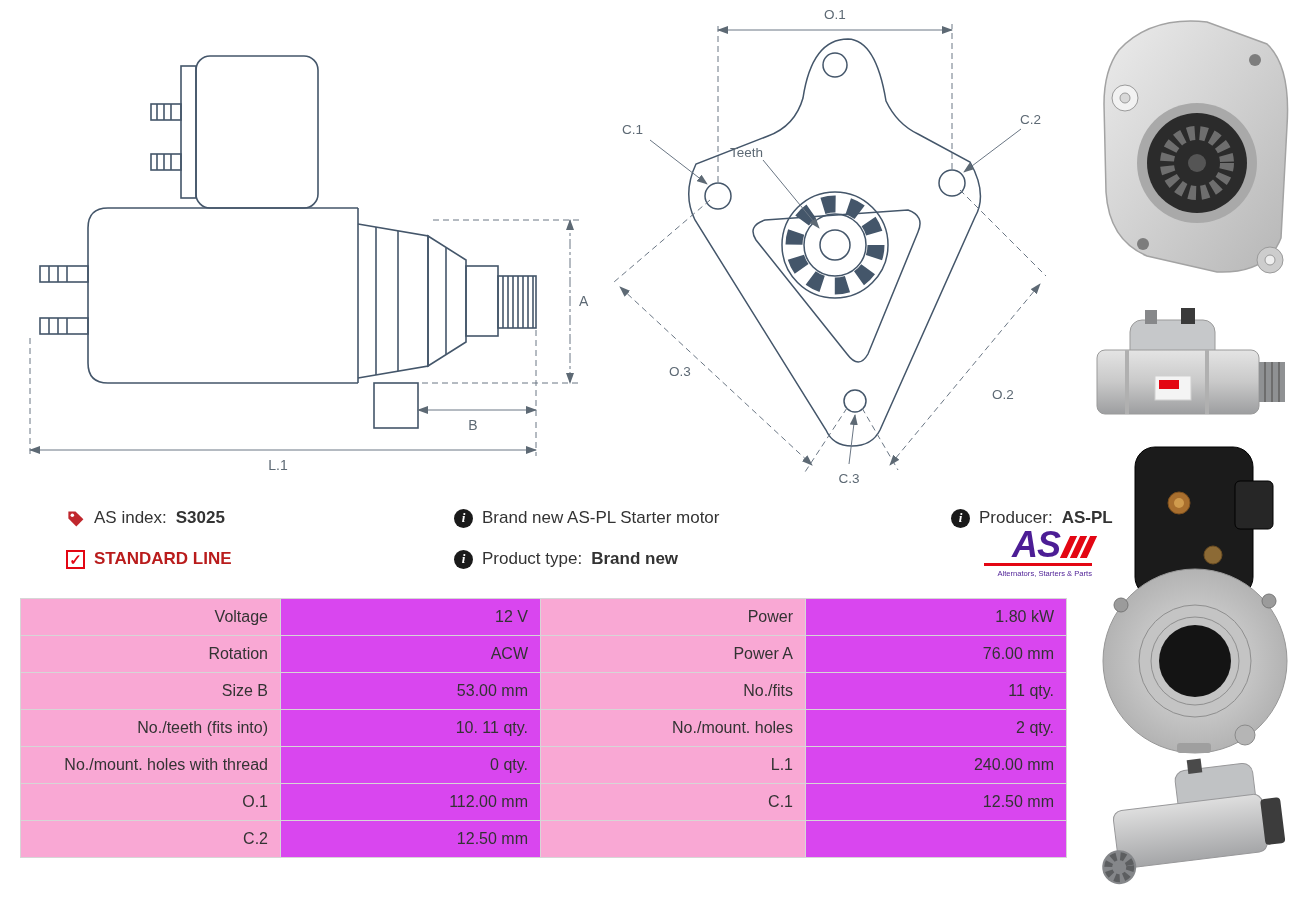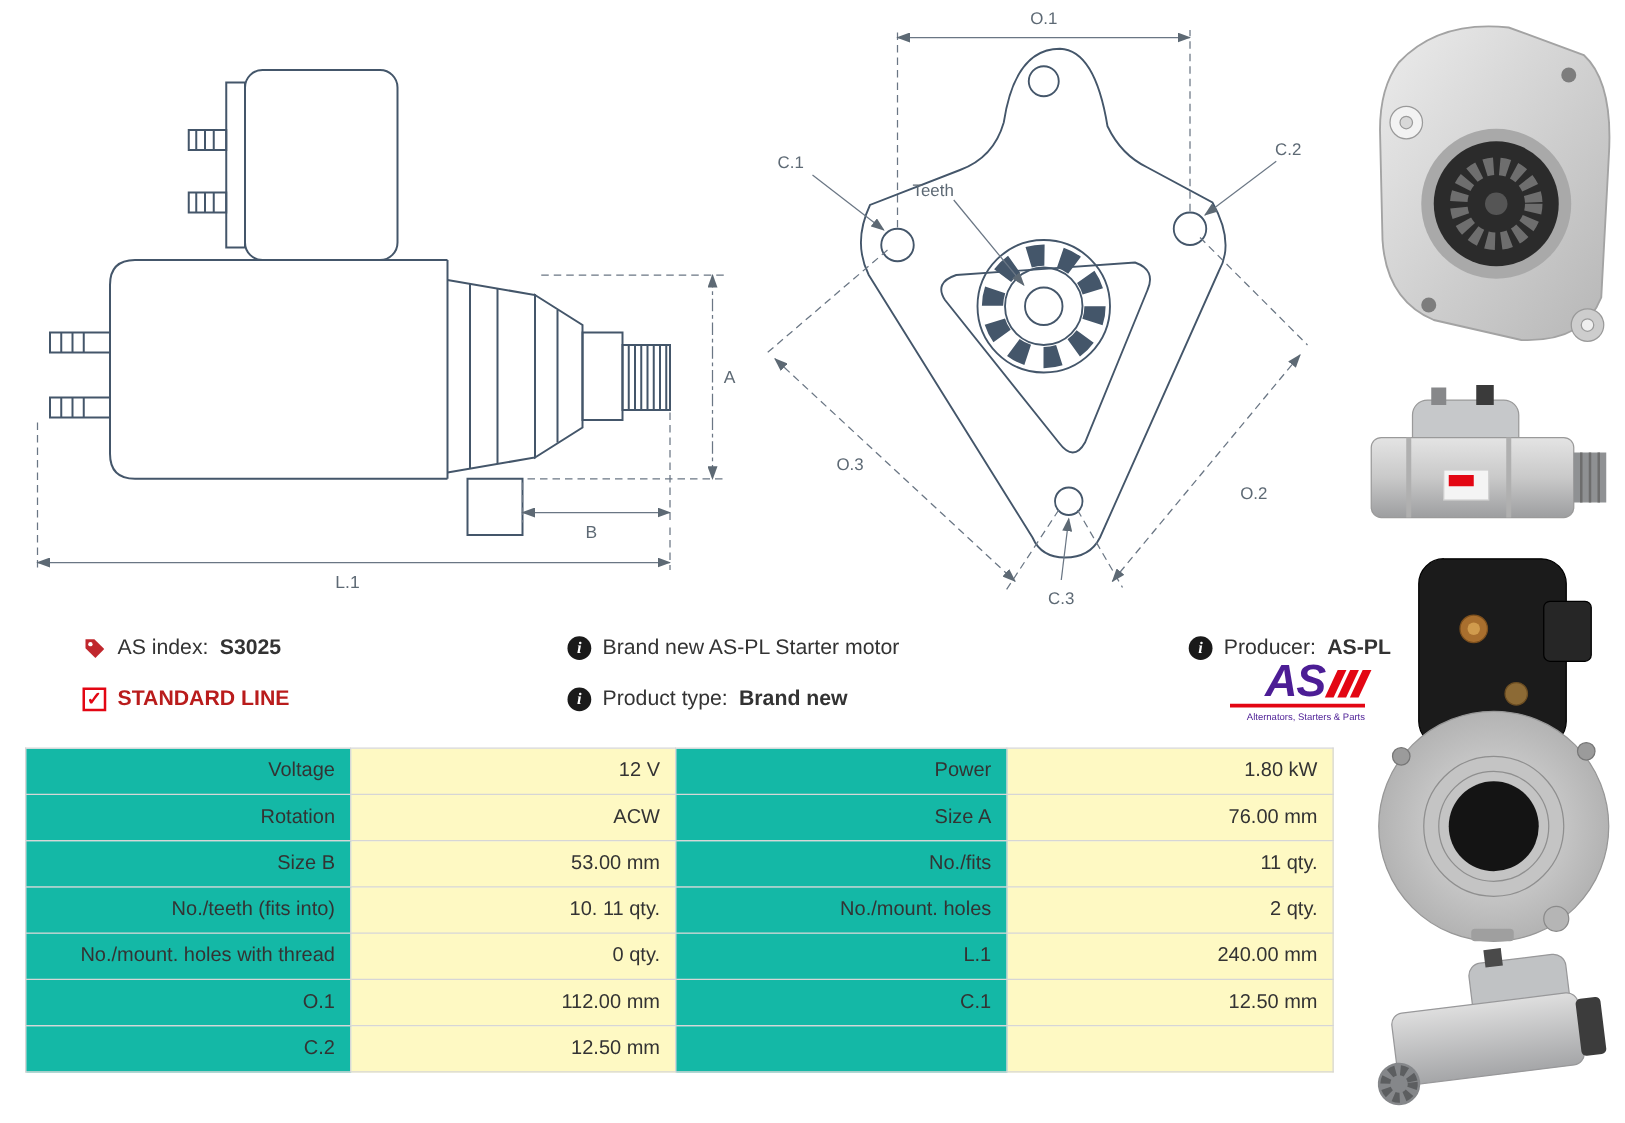--- a/index.html
+++ b/index.html
@@ -29,22 +29,22 @@
   .logo-row{display:flex;align-items:flex-end;justify-content:flex-end;}
   .logo-as{font-size:36px;font-weight:bold;font-style:italic;line-height:0.85;letter-spacing:-1px;}
   .logo-stripes{display:flex;gap:3px;margin-left:5px;margin-bottom:3px;}
   .logo-stripe{width:7px;height:22px;background:#e30613;transform:skewX(-25deg);}
   .logo-underline{height:3px;background:#e30613;margin-top:2px;}
   .logo-tagline{font-size:7.6px;margin-top:3px;text-align:right;white-space:nowrap;}
   
   .spec{position:absolute;left:20px;top:598px;width:1046px;border-collapse:collapse;
         table-layout:fixed;font-size:16px;color:#333;}
   .spec td{border:1px solid #d6d6d6;padding:8px 12px;text-align:right;vertical-align:middle;line-height:1.25;}
-  .spec td.lbl{background:#14b8a6;}
-  .spec td.val{background:#fef9c3;}
+  .spec td.lbl{background:#f9a8d4;}
+  .spec td.val{background:#d946ef;}
   
   .photos{position:absolute;left:1085px;top:0;width:215px;height:898px;}
   .photo{position:absolute;left:0;}
 </style>
 </head>
 <body>
 
 <div class="page">
 
   <svg class="tech" style="left:8px;top:38px;" width="590" height="440" viewBox="0 0 590 440">
@@ -215,21 +215,21 @@
     <tbody>
       <tr>
         <td class="lbl">Voltage</td>
         <td class="val">12 V</td>
         <td class="lbl">Power</td>
         <td class="val">1.80 kW</td>
       </tr>
       <tr>
         <td class="lbl">Rotation</td>
         <td class="val">ACW</td>
-        <td class="lbl">Size A</td>
+        <td class="lbl">Power A</td>
         <td class="val">76.00 mm</td>
       </tr>
       <tr>
         <td class="lbl">Size B</td>
         <td class="val">53.00 mm</td>
         <td class="lbl">No./fits</td>
         <td class="val">11 qty.</td>
       </tr>
       <tr>
         <td class="lbl">No./teeth (fits into)</td>

